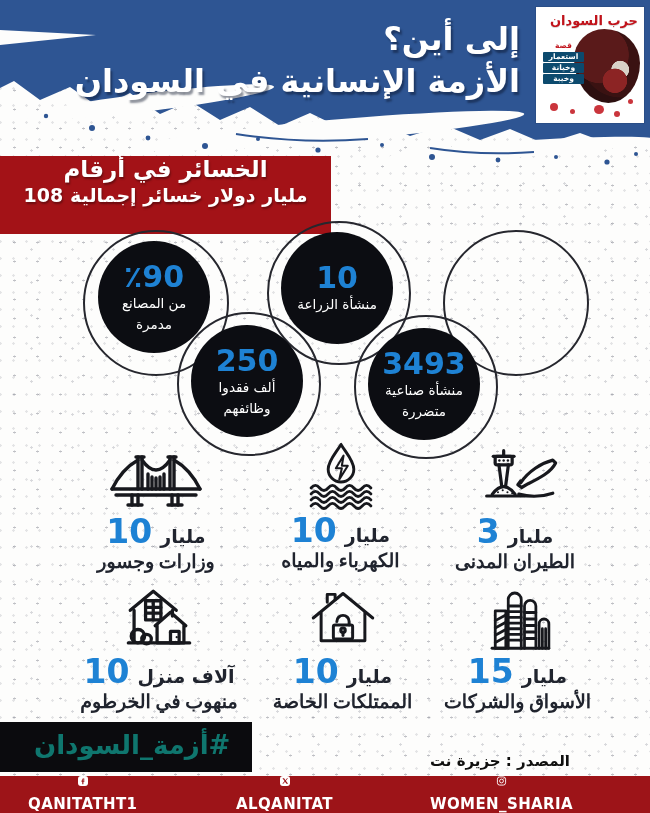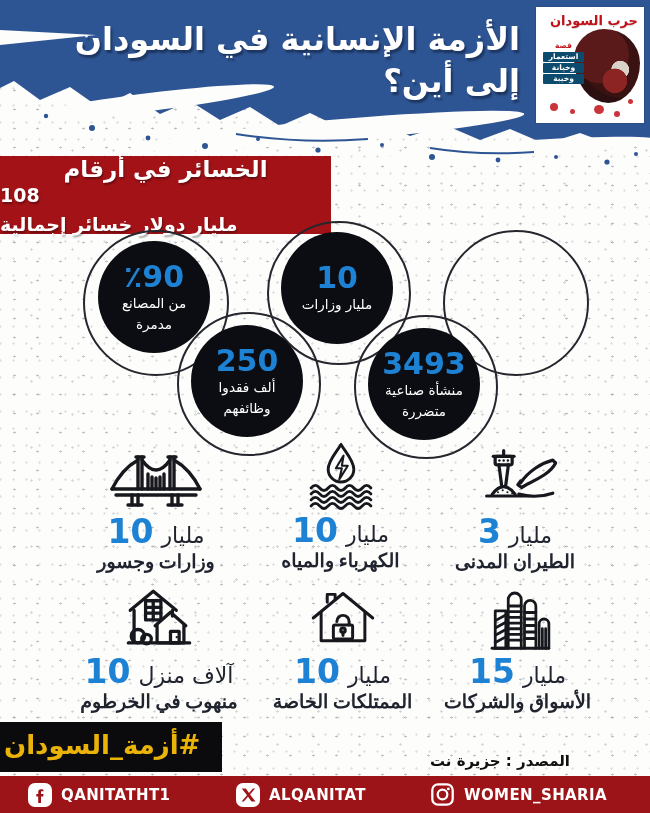--- a/index.html
+++ b/index.html
@@ -42,48 +42,48 @@
       #2c0f10;}
   .book-splat{position:absolute;border-radius:50%;background:#c1121a;opacity:.85;}
   
   .banner{
     position:absolute;left:0;top:156px;width:331px;height:78px;
     background:var(--banner-red,#a31217);color:#fff;direction:rtl;text-align:center;
     display:flex;flex-direction:column;justify-content:flex-start;gap:2px;
     text-shadow:1px 2px 2px rgba(0,0,0,.35);
   }
   .banner-line1{font-size:23px;font-weight:700;}
-  .banner-line2{font-size:19px;font-weight:700;direction:ltr;display:flex;justify-content:center;gap:7px;align-items:baseline;flex-direction:column;}
+  .banner-line2{font-size:19px;font-weight:700;direction:ltr;display:flex;justify-content:center;gap:7px;align-items:baseline;}
   
   .ring{position:absolute;border:2px solid #26272e;border-radius:50%;}
   .stat-circle{
     position:absolute;width:112px;height:112px;border-radius:50%;
     background:var(--circle-dark,#0c0d12);color:#fff;direction:rtl;
     display:flex;flex-direction:column;align-items:center;justify-content:center;
     text-align:center;gap:1px;
   }
   .stat-value{direction:ltr;color:var(--number-blue,#1e82d4);font-weight:700;font-size:30px;line-height:1.1;}
   .stat-line{font-size:13.5px;line-height:1.45;font-weight:400;}
   
   .card{position:absolute;display:flex;flex-direction:column;align-items:center;text-align:center;}
   .card svg{display:block;}
   .card-num-line{direction:ltr;display:flex;align-items:baseline;justify-content:center;gap:8px;margin-top:2px;}
   .card-num{color:var(--number-blue,#1e82d4);font-weight:700;font-size:33px;line-height:1;}
-  .card-unit{direction:rtl;color:var(--text-dark,#20242e);font-weight:400;font-size:22px;}
+  .card-unit{direction:rtl;color:var(--text-dark,#20242e);font-weight:700;font-size:19px;}
   .card-name{direction:rtl;color:var(--text-dark,#20242e);font-weight:700;font-size:19px;line-height:1.35;margin-top:1px;font-family:Liberation Serif, serif;}
   
   .hashtag{
     position:absolute;left:0;top:722px;height:46px;background:var(--hashtag-black,#0b0b0e);
-    color:#eab308;direction:rtl;display:flex;align-items:center;padding:0 22px 4px 4px;
+    color:#0f766e;direction:rtl;display:flex;align-items:center;padding:0 22px 4px 34px;
     font-size:26px;font-weight:700;
   }
   .source{position:absolute;right:80px;top:752px;direction:rtl;color:#10100f;font-weight:700;font-size:15px;}
   .footer{position:absolute;left:0;top:776px;width:650px;height:37px;background:var(--footer-red,#9d1418);}
   .social{position:absolute;top:0;height:37px;display:flex;align-items:center;gap:9px;color:#fff;
-    font-size:15px;font-weight:700;letter-spacing:.4px;}
+    font-size:15px;font-weight:700;letter-spacing:.4px;flex-direction:column;}
   .social svg{display:block;}
   .icon-stroke{stroke:#17181d;fill:none;stroke-width:3.4;stroke-linecap:round;stroke-linejoin:round;}
   .icon-thin{stroke:#17181d;fill:none;stroke-width:2.4;stroke-linecap:round;stroke-linejoin:round;}
 </style>
 </head>
 <body>
 
 <div class="page">
 
   <svg class="header-svg" width="650" height="170" viewBox="0 0 650 170">
@@ -104,22 +104,22 @@
         <circle cx="498" cy="160" r="2.4"></circle>
       <circle cx="556" cy="157" r="2"></circle>
         <circle cx="607" cy="162" r="2.6"></circle>
         <circle cx="636" cy="154" r="2"></circle>
     </g>
     <path d="M236,134 q64,10 132,5" stroke="#2e5593" stroke-width="2" fill="none"></path>
     <path d="M430,148 q50,8 104,4" stroke="#2e5593" stroke-width="2" fill="none"></path>
   </svg>
 
   <div class="title">
+    <div>إلى أين؟</div>
     <div>الأزمة الإنسانية في السودان</div>
-    <div>إلى أين؟</div>
   </div>
 
   <div class="book">
     <div class="book-inner">
       <div class="book-art"></div>
       <div class="book-title">حرب السودان</div>
       <div class="book-chips">
         <div class="book-chip first">قصة</div>
         <div class="book-chip">استعمار</div>
         <div class="book-chip">وخيانة</div>
@@ -147,21 +147,21 @@
   <div class="ring" style="left:177px;top:312px;width:140px;height:140px"></div>
   <div class="ring" style="left:354px;top:315px;width:140px;height:140px"></div>
 
   <div class="stat-circle" style="left:98px;top:241px">
     <div class="stat-value">٪90</div>
     <div class="stat-line">من المصانع</div>
     <div class="stat-line">مدمرة</div>
   </div>
   <div class="stat-circle" style="left:281px;top:232px">
     <div class="stat-value">10</div>
-    <div class="stat-line">مليار وزارات</div>
+    <div class="stat-line">منشأة الزراعة</div>
   </div>
   <div class="stat-circle" style="left:191px;top:325px">
     <div class="stat-value">250</div>
     <div class="stat-line">ألف فقدوا</div>
     <div class="stat-line">وظائفهم</div>
   </div>
   <div class="stat-circle" style="left:368px;top:328px">
     <div class="stat-value">3493</div>
     <div class="stat-line">منشأة صناعية</div>
     <div class="stat-line">متضررة</div>

